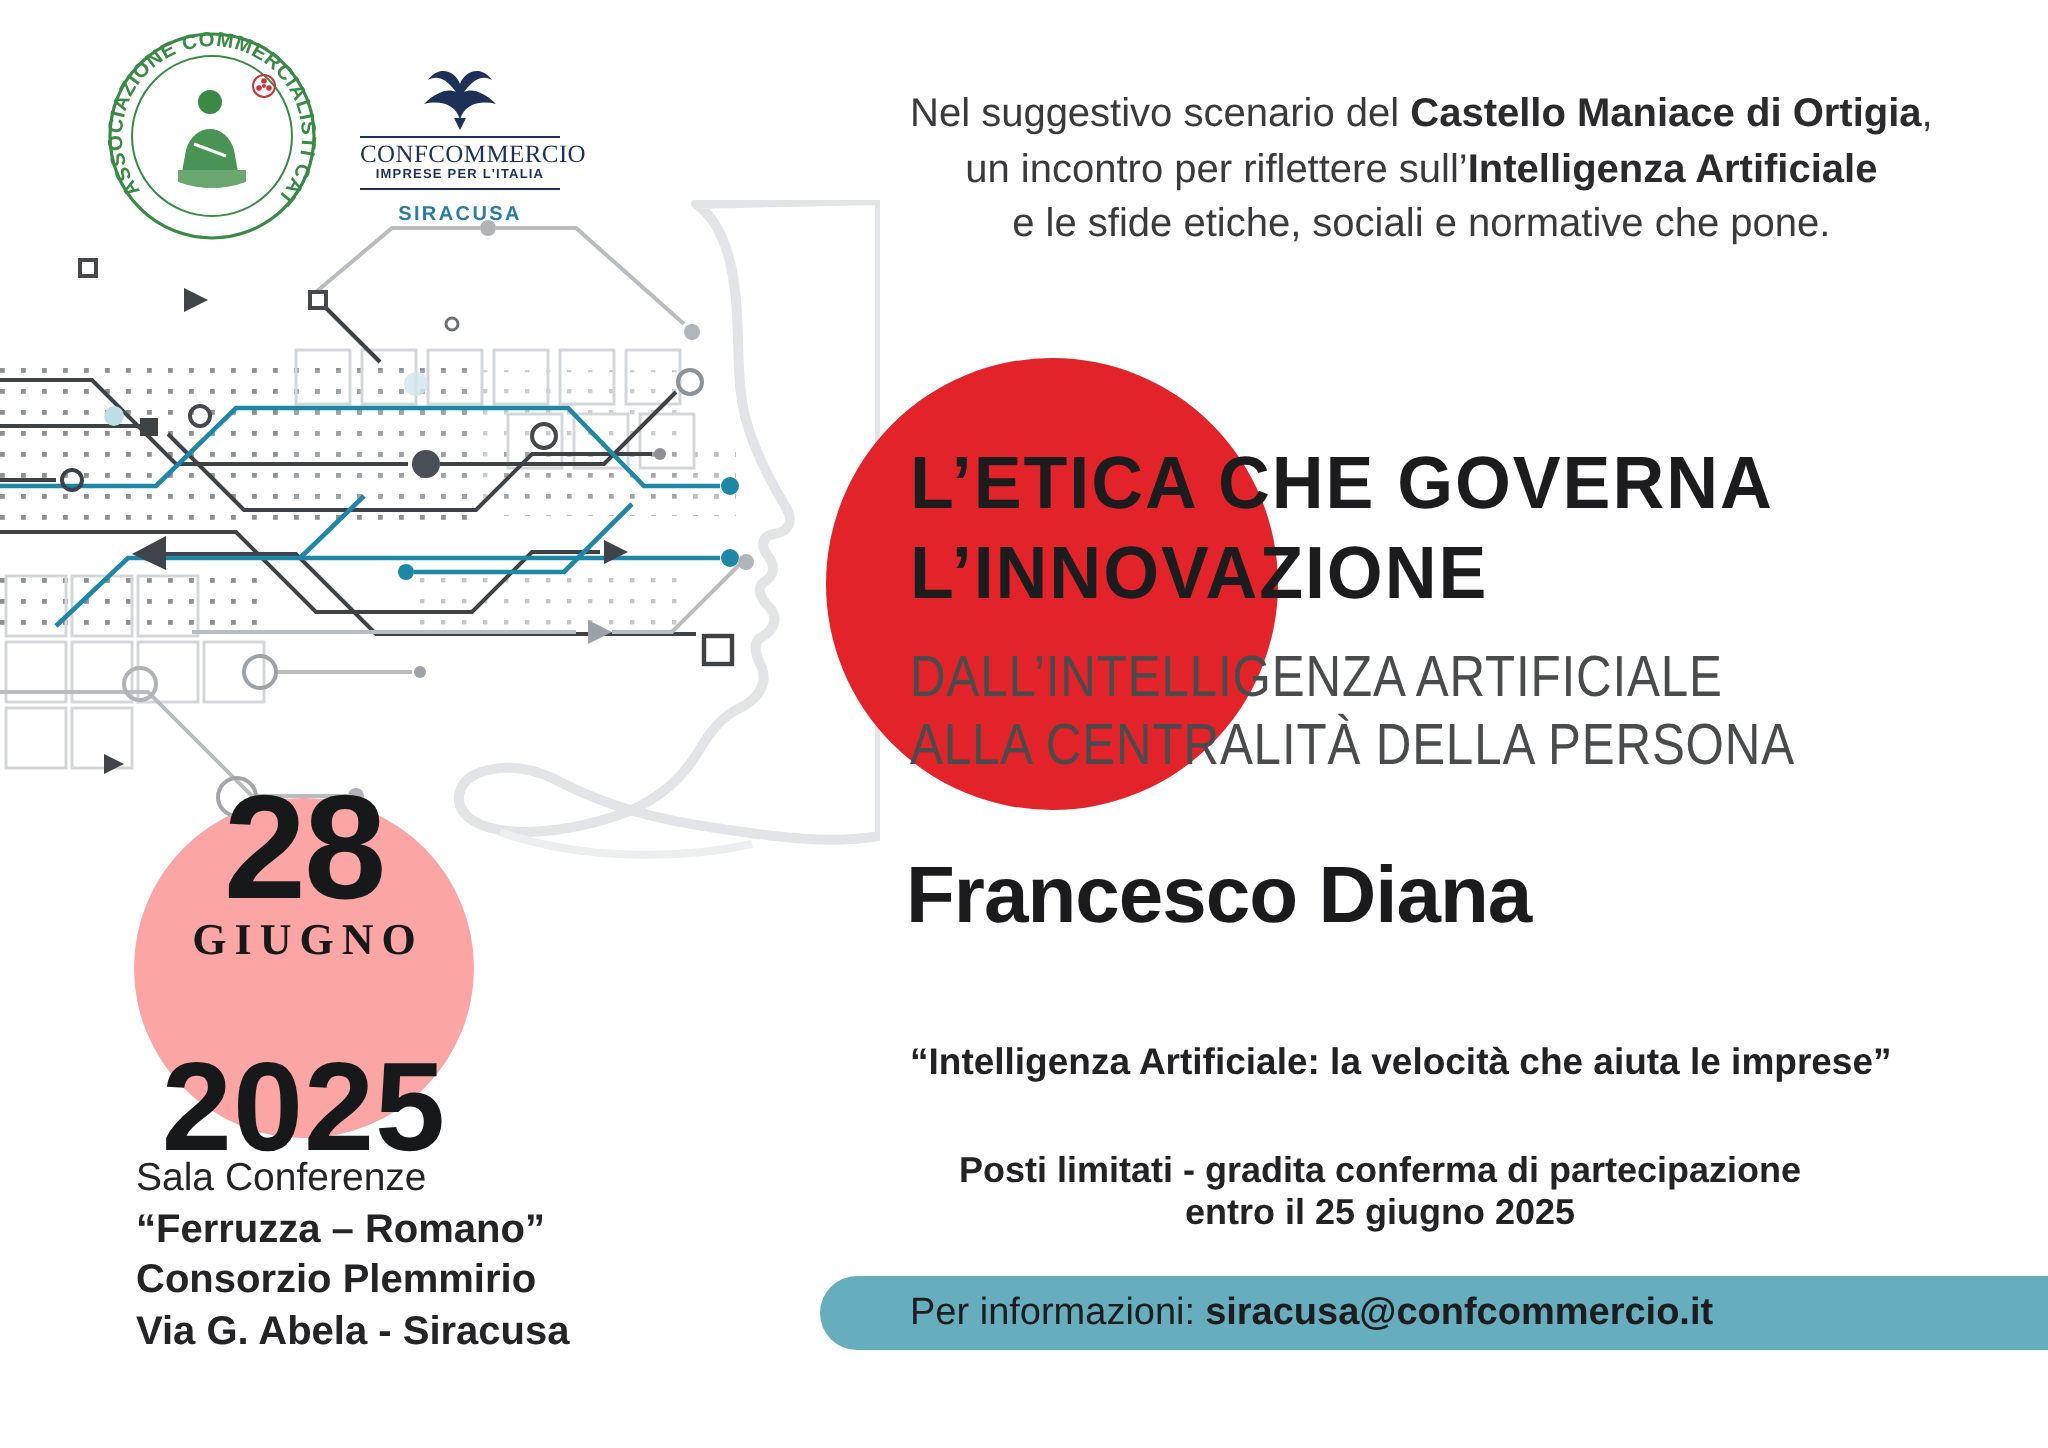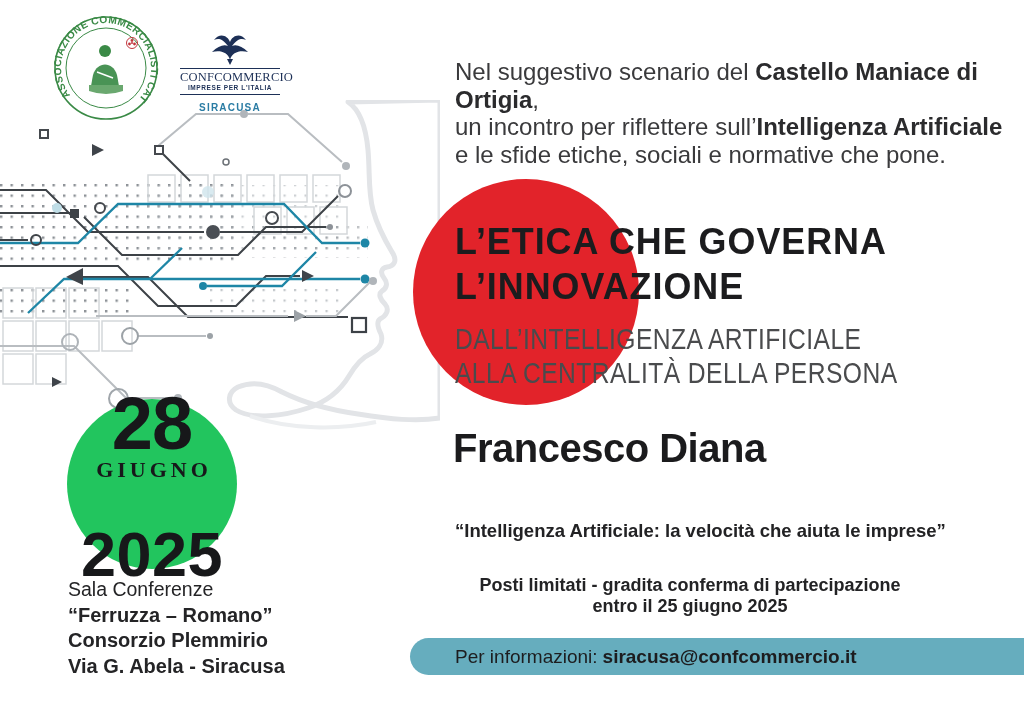--- a/index.html
+++ b/index.html
@@ -4,33 +4,33 @@
 <style>
   html,body{margin:0;padding:0;background:#ffffff;}
   .poster{
     position:relative;width:1024px;height:724px;background:#ffffff;
     overflow:hidden;font-family:"Liberation Sans",sans-serif;color:#1c1c1e;
   }
   .abs{position:absolute;}
 
   
   .kicker{left:455px;top:36px;font-size:11.5px;font-weight:700;letter-spacing:.25px;color:#2c2c2e;white-space:nowrap;}
-  .intro{left:455px;top:58px;font-size:24px;line-height:27.5px;color:#3a3a3c;}
+  .intro{left:455px;top:44px;font-size:20px;line-height:27.5px;color:#3a3a3c;text-align:center;}
   .intro b{color:#2b2b2d;}
 
   
   .red-circle{left:413px;top:179px;width:226px;height:226px;border-radius:50%;background:#e2232a;}
   .title{left:455px;top:219px;font-size:37px;font-weight:800;letter-spacing:1px;line-height:45px;
          color:#1c1c1e;transform:scaleX(.97);transform-origin:left top;white-space:nowrap;}
   .subtitle{left:455px;top:322px;font-size:29px;font-weight:300;letter-spacing:.5px;line-height:34px;
          color:#4a4b4d;transform:scaleX(.85);transform-origin:left top;white-space:nowrap;}
 
   
   .ring{left:108px;top:388px;width:17px;height:17px;border:2px solid #a0a6ab;border-radius:50%;}
-  .date-badge{left:67px;top:399px;width:170px;height:170px;border-radius:50%;background:#22c55e;
+  .date-badge{left:67px;top:399px;width:170px;height:170px;border-radius:50%;background:#fca5a5;
       display:flex;flex-direction:column;align-items:center;justify-content:center;text-align:center;color:#17181a;}
   .date-day{font-size:74px;font-weight:800;line-height:62px;letter-spacing:-1px;margin-top:2px;}
   .date-month{font-size:22px;font-weight:600;letter-spacing:4px;line-height:26px;margin-top:2px;padding-left:4px;font-family:Liberation Serif, serif;}
   .date-year{font-size:63px;font-weight:700;line-height:46px;letter-spacing:.5px;margin-top:48px;}
 
   
   .venue{left:68px;top:577px;font-size:20px;line-height:25.5px;color:#242426;}
   .venue .v1{font-weight:400;font-size:19.5px;}
   .venue .vb{font-weight:700;}
 

